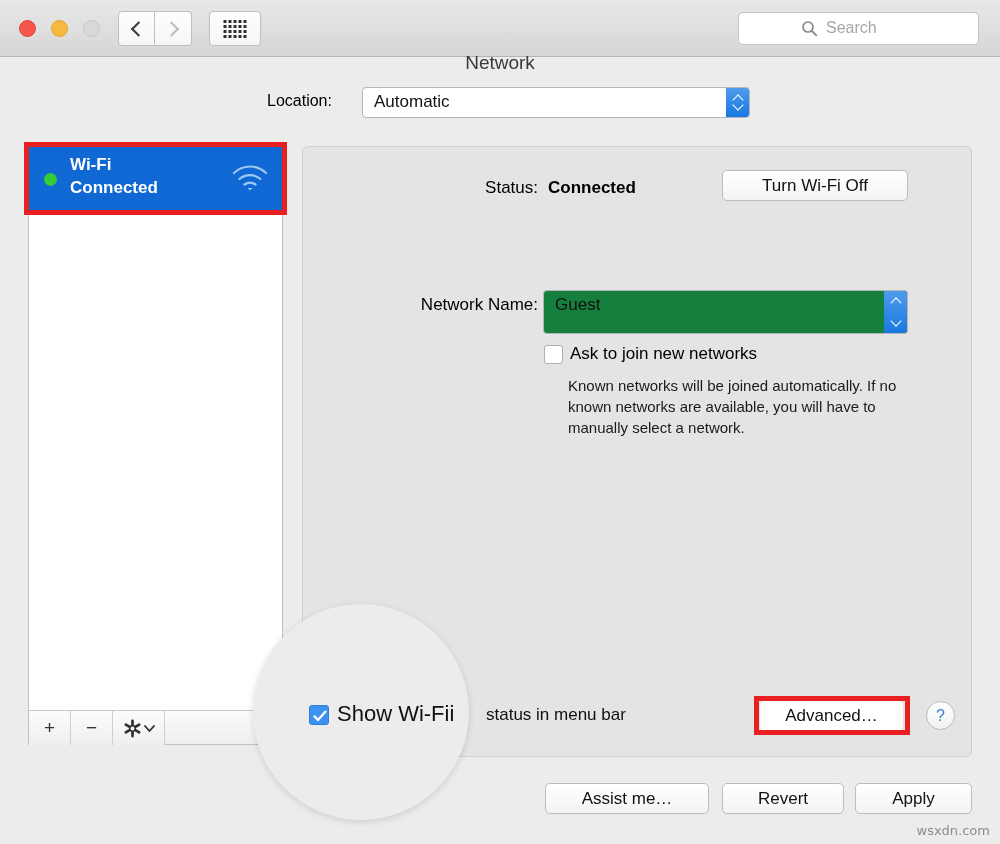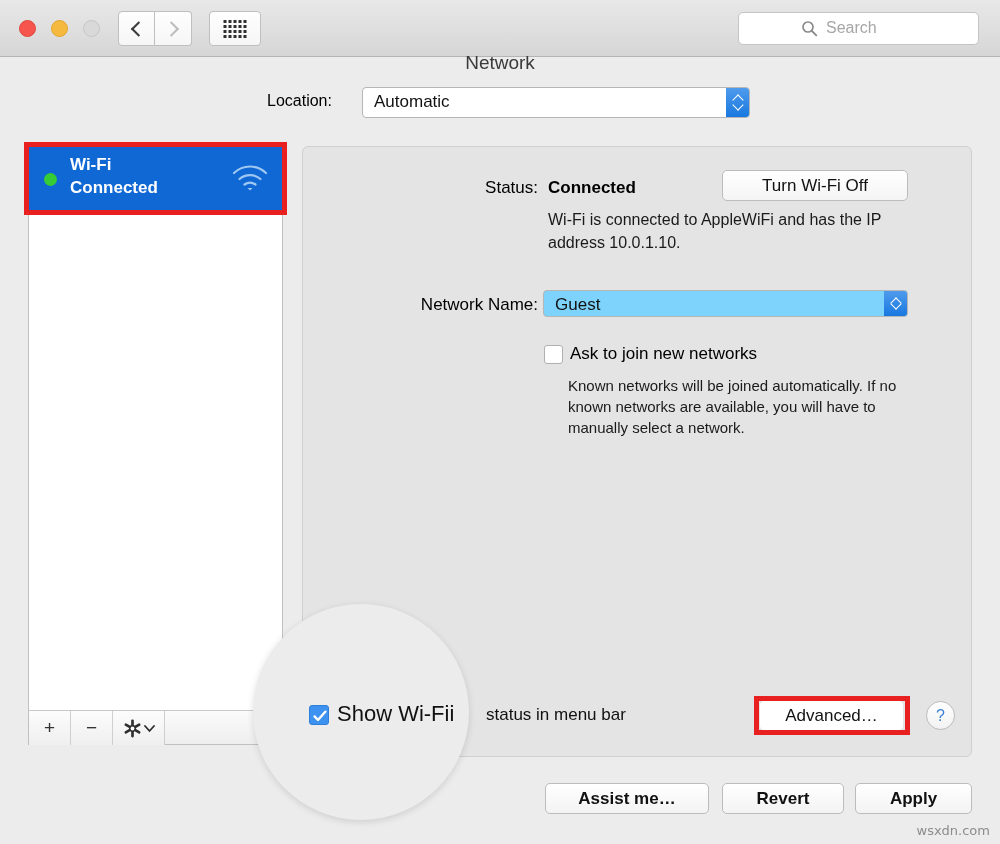--- a/index.html
+++ b/index.html
@@ -266,22 +266,22 @@
     text-align: center;
     font-size: 17px;
     color: #111;
     line-height: 29px;
   }
 
   #netname-label { left: 370px; top: 295px; width: 168px; }
   #netname-select {
     position: absolute;
     left: 543px; top: 290px;
-    width: 365px; height: 27px;
-    background: #7dd3fc;
+    width: 365px; height: 44px;
+    background: #15803d;
     border: 1px solid #b6b6b6;
     border-radius: 4px;
     box-sizing: border-box;
   }
   #netname-value {
     position: absolute;
     left: 11px; top: 4px;
     font-size: 17px;
     color: #111;
   }
@@ -368,21 +368,20 @@
     position: absolute;
     top: 783px; height: 31px;
     background: linear-gradient(to bottom,#ffffff,#f3f3f3);
     border: 1px solid #bcbcbc;
     border-radius: 5px;
     box-sizing: border-box;
     text-align: center;
     font-size: 17px;
     color: #111;
     line-height: 29px;
-    font-weight: bold;
   }
   #assist-btn { left: 545px; width: 164px; }
   #revert-btn { left: 722px; width: 122px; }
   #apply-btn  { left: 855px; width: 117px; }
 
   
   .redbox {
     position: absolute;
     border: 5px solid #e8201f;
     box-sizing: border-box;
@@ -510,21 +509,20 @@
           </svg>
         </span>
       </div>
     </div>
   </div>
 
   <div id="panel"></div>
 
   <div class="rlabel" id="status-label">Status:</div>
   <div id="status-value">Connected</div>
-  <div id="status-desc">Wi-Fi is connected to AppleWiFi and has the IP address 10.0.1.10.</div>
   <div id="turn-wifi-off">Turn Wi-Fi Off</div>
 
   <div class="rlabel" id="netname-label">Network Name:</div>
   <div id="netname-select">
     <span id="netname-value">Guest</span>
     <span class="stepper">
       <i class="up"></i>
         <i class="dn"></i>
     </span>
   </div>

